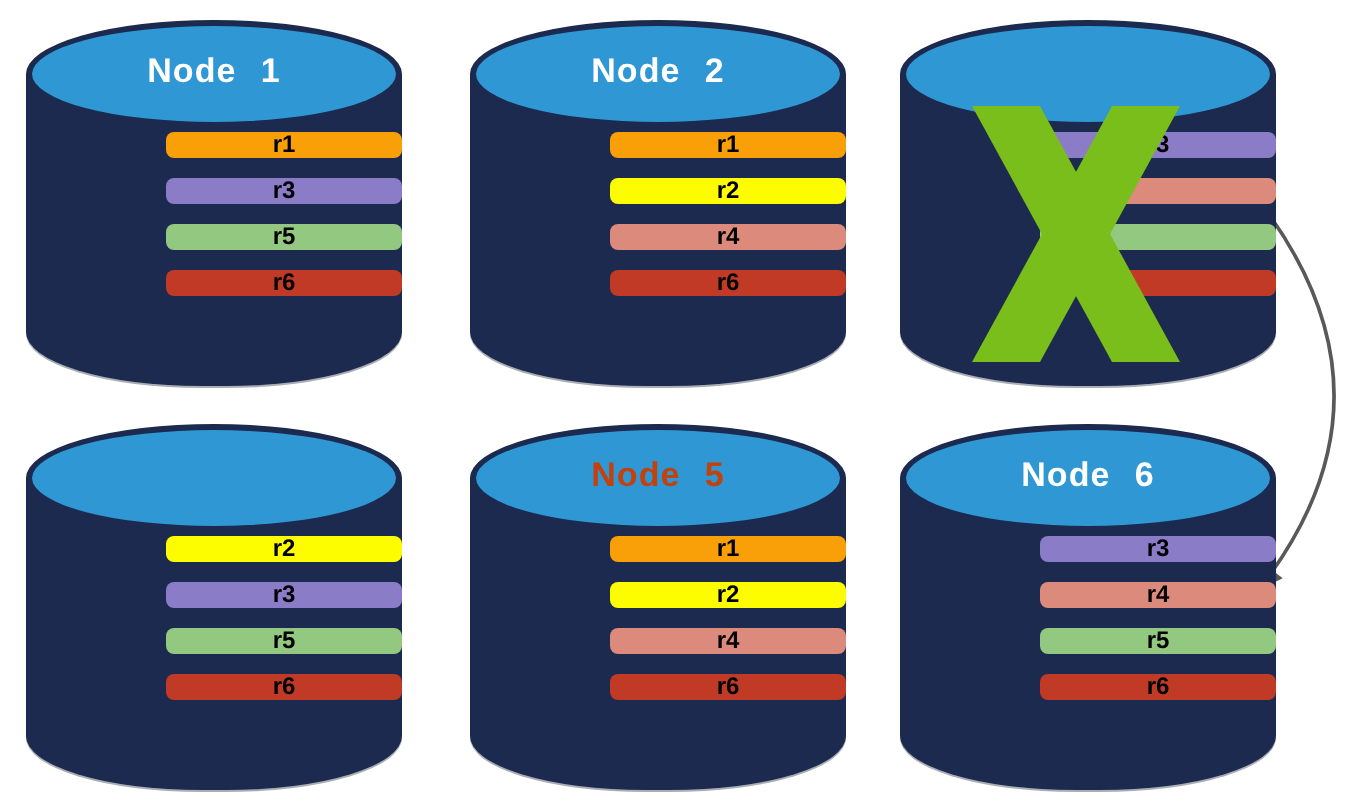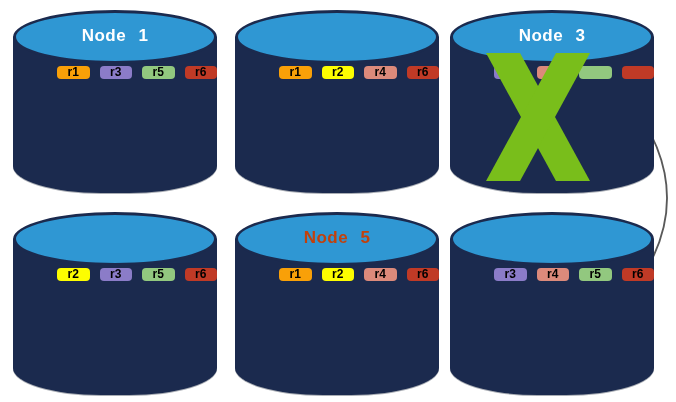--- a/index.html
+++ b/index.html
@@ -1,37 +1,37 @@
 <!DOCTYPE html>
 <html><head>
 <meta charset="utf-8">
 <style>
   html,body { margin:0; padding:0; background:#ffffff; }
   #canvas {
     position:relative; width:676px; height:402px; background:#ffffff;
     font-family:"Liberation Sans", sans-serif; overflow:hidden;
   }
-  .node { position:absolute; width:204px; height:183px; }
+  .node { position:absolute; width:188px; height:183px; }
   .cyl-body {
     position:absolute; left:0; right:0; top:27px; bottom:0;
     border-radius:0 0 88px 88px / 0 0 27px 27px;
     box-shadow:0 1px 0 rgba(10,20,40,0.35);
   }
   .cyl-top {
     position:absolute; left:0; right:0; top:0; height:54px;
     border-radius:50%; box-sizing:border-box; border:3px solid #1B2A4E;
   }
   .node-title {
     position:absolute; top:0; left:0; right:0; height:54px; line-height:52px;
     text-align:center; color:#ffffff; font-size:17px; font-weight:bold;
     word-spacing:7px; letter-spacing:0.5px;
   }
   .bars {
     position:absolute; top:56px; left:0; right:0;
-    display:flex; flex-direction:row; align-items:flex-end; gap:10px;padding-left:44px;
+    display:flex; flex-direction:column; align-items:flex-end; gap:10px;padding-left:44px;
   }
   .bar {
     width:118px; height:13px; line-height:13px; border-radius:4px;
     text-align:center; font-size:12px; font-weight:bold; color:#000000;
     overflow:hidden;
   }
   .x-mark { position:absolute; left:36px; top:43px; width:104px; height:128px; }
   #arrow-layer { position:absolute; left:0; top:0; width:676px; height:402px; pointer-events:none; }
 </style>
 </head>
@@ -56,33 +56,33 @@
         <div class="bar" style="background: rgb(139, 124, 200); color: rgb(0, 0, 0);">r3</div>
         <div class="bar" style="background: rgb(146, 200, 127); color: rgb(0, 0, 0);">r5</div>
         <div class="bar" style="background: rgb(192, 58, 38); color: rgb(0, 0, 0);">r6</div>
       </div>
 
   </div>
 
   <div class="node" style="left: 235px; top: 10px;">
     <div class="cyl-body" style="background: rgb(27, 42, 78);"></div>
     <div class="cyl-top" style="background: rgb(47, 151, 211); border-color: rgb(27, 42, 78);"></div>
+    <div class="node-title" style="color: rgb(255, 255, 255);">Node 2</div>
     <div class="bars">
         <div class="bar" style="background: rgb(249, 160, 8); color: rgb(0, 0, 0);">r1</div>
         <div class="bar" style="background: rgb(253, 253, 0); color: rgb(0, 0, 0);">r2</div>
         <div class="bar" style="background: rgb(220, 138, 123); color: rgb(0, 0, 0);">r4</div>
         <div class="bar" style="background: rgb(192, 58, 38); color: rgb(0, 0, 0);">r6</div>
       </div>
 
   </div>
 
   <div class="node" style="left: 450px; top: 10px;">
     <div class="cyl-body" style="background: rgb(27, 42, 78);"></div>
     <div class="cyl-top" style="background: rgb(47, 151, 211); border-color: rgb(27, 42, 78);"></div>
-    <div class="node-title" style="color: rgb(255, 255, 255);">Node 3</div>
     <div class="bars">
         <div class="bar" style="background: rgb(139, 124, 200); color: rgb(0, 0, 0);">r3</div>
         <div class="bar" style="background: rgb(220, 138, 123); color: rgb(0, 0, 0);"></div>
         <div class="bar" style="background: rgb(146, 200, 127); color: rgb(0, 0, 0);"></div>
         <div class="bar" style="background: rgb(192, 58, 38); color: rgb(0, 0, 0);"></div>
       </div>
     <svg class="x-mark" viewBox="0 0 104 128" xmlns="http://www.w3.org/2000/svg">
       <polygon class="xa" points="0,0 34,0 104,128 70,128" fill="#79BE1B"></polygon>
       <polygon class="xb" points="70,0 104,0 34,128 0,128" fill="#79BE1B"></polygon>
     </svg>
@@ -109,20 +109,21 @@
         <div class="bar" style="background: rgb(253, 253, 0); color: rgb(0, 0, 0);">r2</div>
         <div class="bar" style="background: rgb(220, 138, 123); color: rgb(0, 0, 0);">r4</div>
         <div class="bar" style="background: rgb(192, 58, 38); color: rgb(0, 0, 0);">r6</div>
       </div>
 
   </div>
 
   <div class="node" style="left: 450px; top: 212px;">
     <div class="cyl-body" style="background: rgb(27, 42, 78);"></div>
     <div class="cyl-top" style="background: rgb(47, 151, 211); border-color: rgb(27, 42, 78);"></div>
+    <div class="node-title" style="color: rgb(255, 255, 255);">Node 6</div>
     <div class="bars">
         <div class="bar" style="background: rgb(139, 124, 200); color: rgb(0, 0, 0);">r3</div>
         <div class="bar" style="background: rgb(220, 138, 123); color: rgb(0, 0, 0);">r4</div>
         <div class="bar" style="background: rgb(146, 200, 127); color: rgb(0, 0, 0);">r5</div>
         <div class="bar" style="background: rgb(192, 58, 38); color: rgb(0, 0, 0);">r6</div>
       </div>
 
   </div>
 </div>
 

